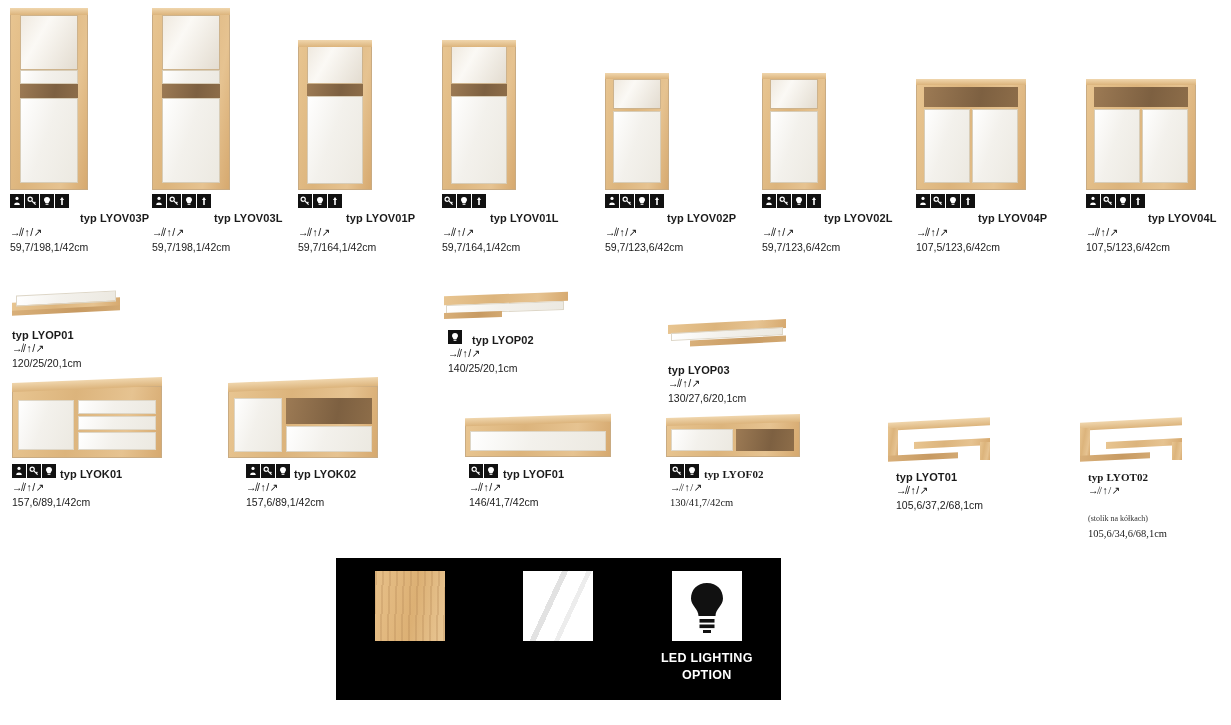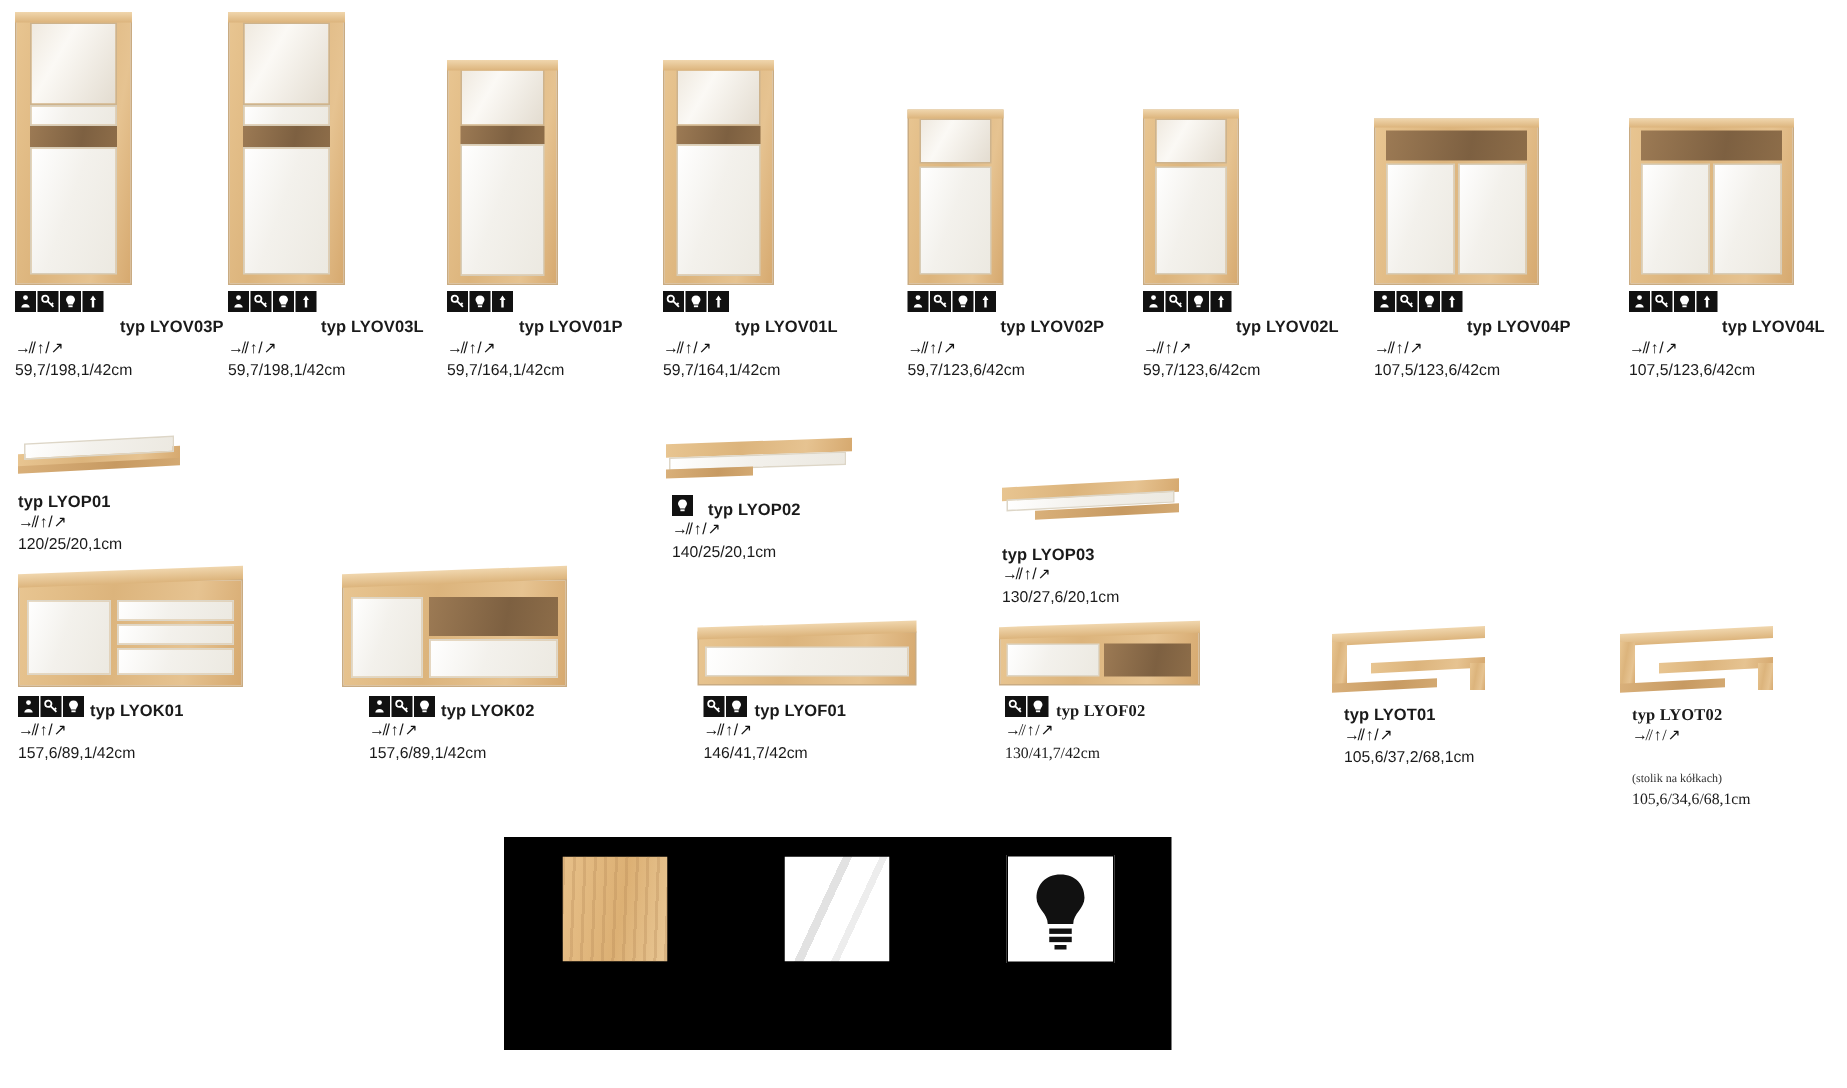--- a/index.html
+++ b/index.html
@@ -640,17 +640,19 @@
 
     <div class="legend-cell">
       <div class="legend-swatch sw-led">
         <svg width="48" height="56" viewBox="0 0 48 56">
           <path d="M24 5 C34 5 40 12 40 20.5 C40 27.5 32.5 31 32.5 38 H15.5 C15.5 31 8 27.5 8 20.5 C8 12 14 5 24 5 Z" fill="#111"></path>
           <rect x="16.5" y="41" width="15" height="3.6" fill="#111"></rect>
           <rect x="16.5" y="46.5" width="15" height="3.6" fill="#111"></rect>
           <rect x="20" y="52" width="8" height="3" fill="#111"></rect>
         </svg>
       </div>
+      <div class="legend-label" style="white-space:pre-line;">LED LIGHTING
+OPTION</div>
     </div>
 
   </div>
 
 </div>
 
 </body></html>

